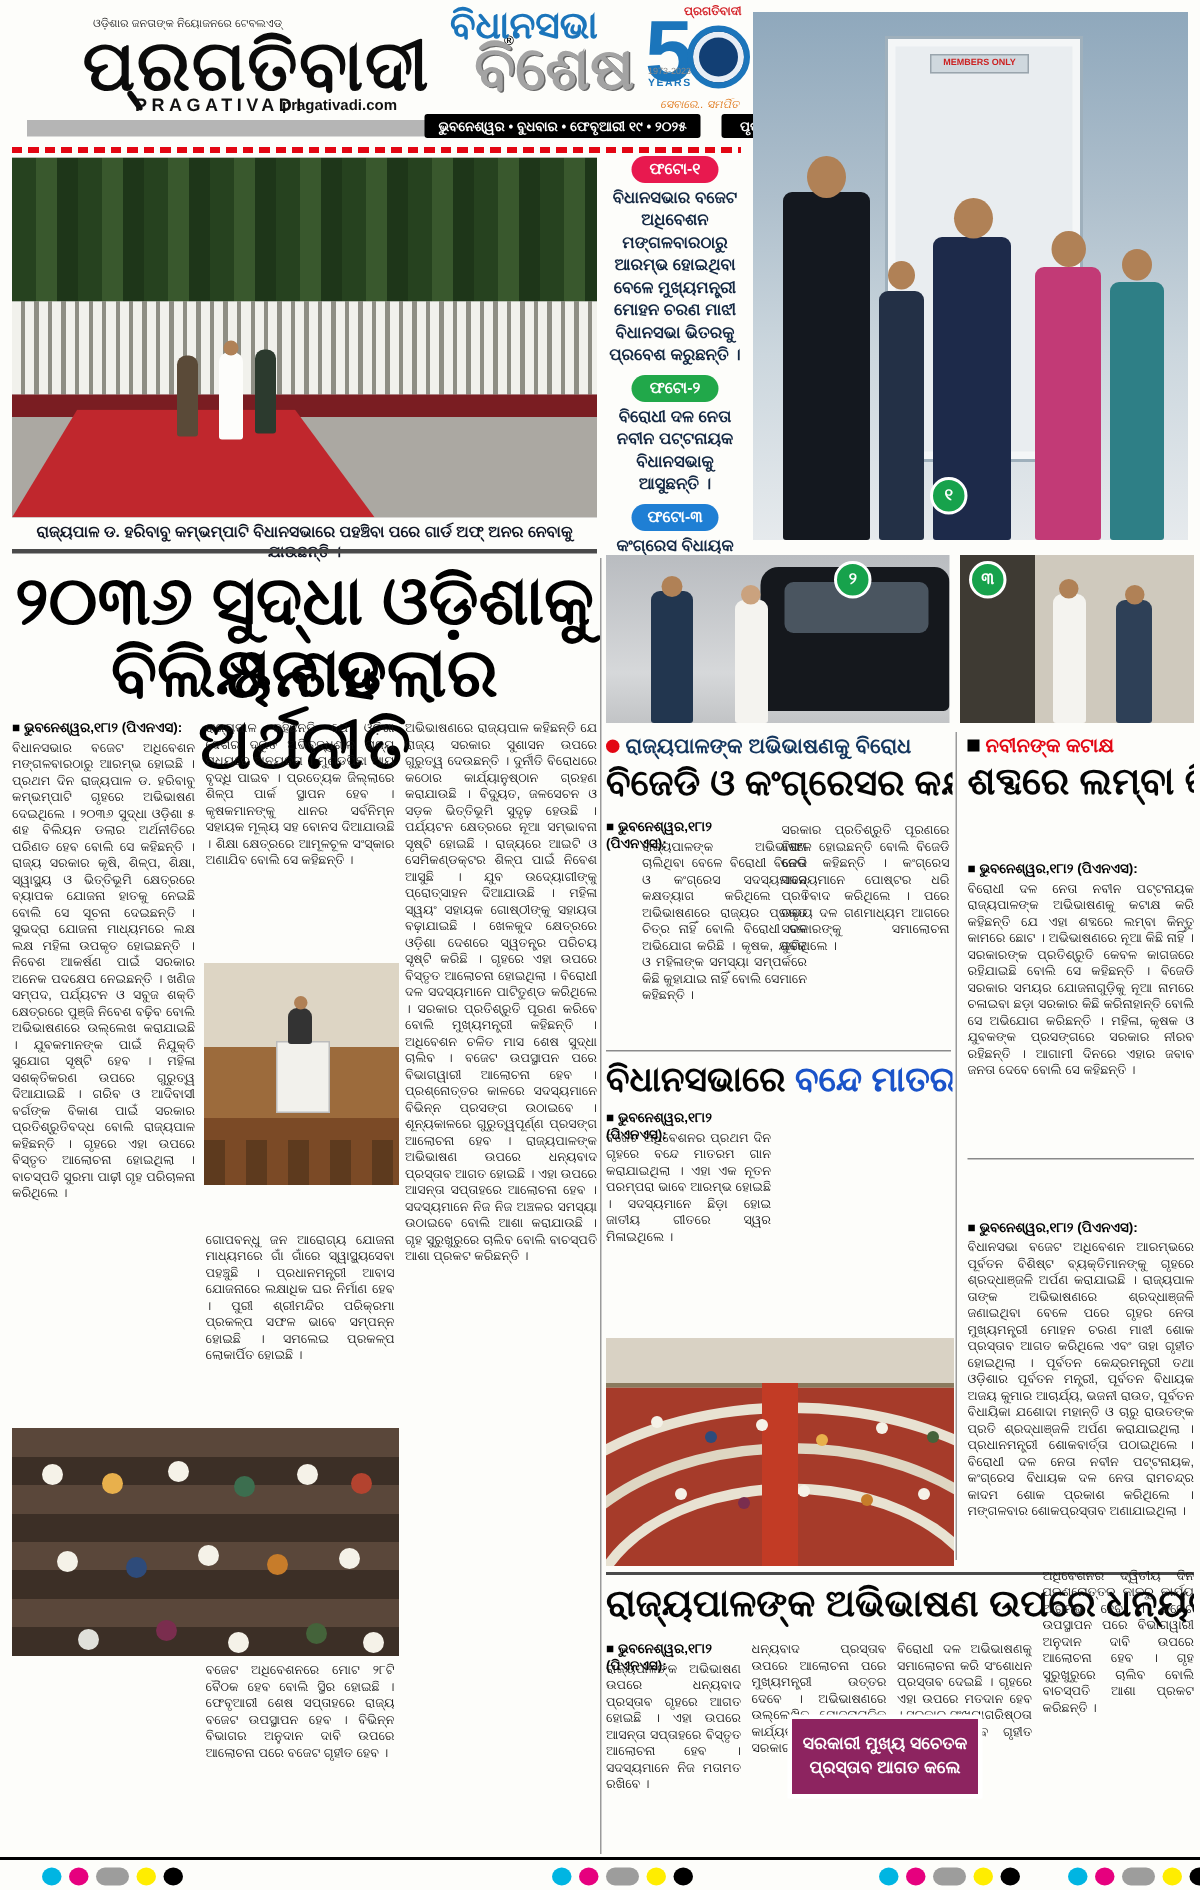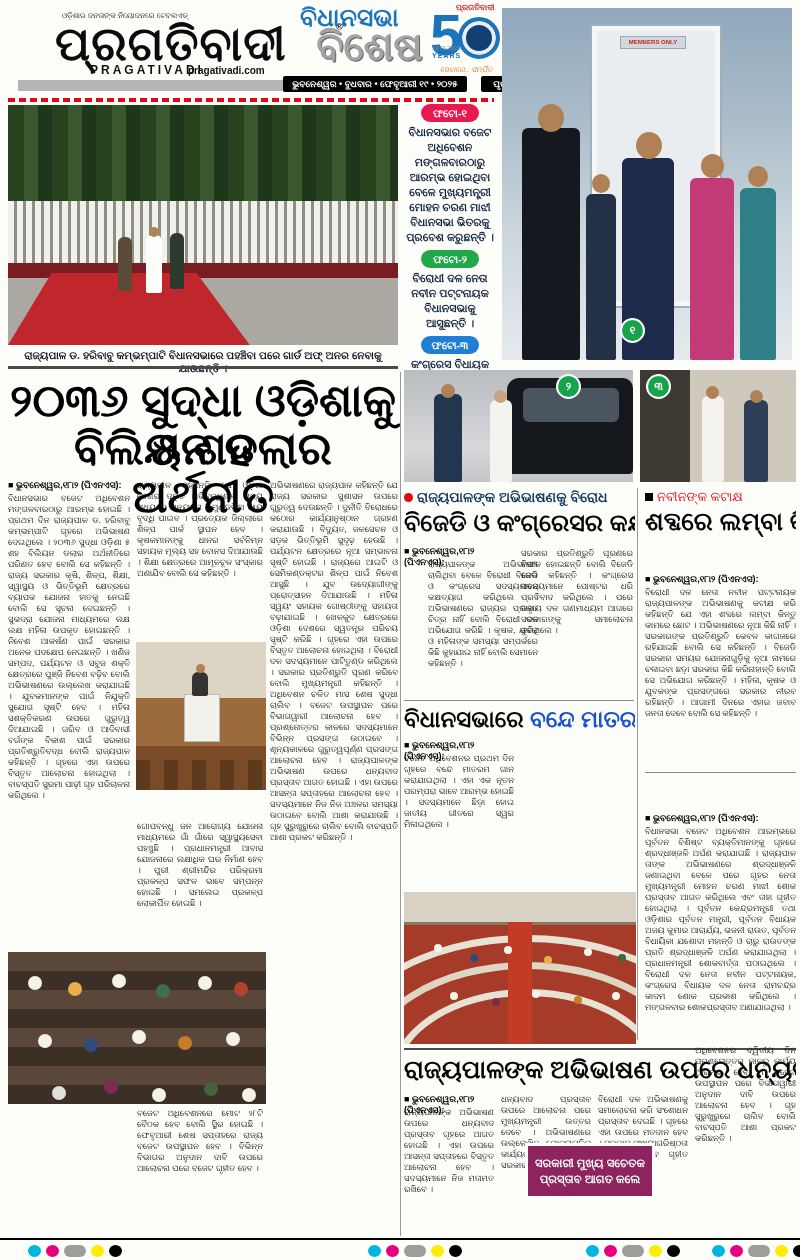--- a/index.html
+++ b/index.html
@@ -31,21 +31,21 @@
   .capt{font-size:11px;line-height:15px;font-weight:bold;color:#132742;text-align:center;}
   .badge{width:21px;height:21px;border-radius:50%;background:#17a24c;border:2px solid #fff;color:#fff;
          font-weight:bold;font-size:11px;text-align:center;line-height:21px;box-sizing:content-box;}
   
   .body{font-size:8.5px;line-height:11px;text-align:justify;color:#141414;overflow:hidden;word-break:break-word;}
   .byline{font-weight:bold;font-size:9px;color:#000;}
   .h-main{font-size:45px;font-weight:bold;color:#000;text-align:center;line-height:48px;}
   .h-mid{font-weight:bold;color:#050505;}
   .kicker-dot{color:#14365e;font-weight:bold;font-size:14px;}
   .dot{display:inline-block;width:9px;height:9px;border-radius:50%;background:#e30613;margin-right:4px;}
-  .kicker-red{color:#e30613;font-weight:normal;font-size:13px;}
+  .kicker-red{color:#e30613;font-weight:bold;font-size:13px;}
   .sq{display:inline-block;width:8px;height:8px;background:#000;margin-right:4px;}
   .blue{color:#1a53c9;}
   .rule{background:#8a8a8a;}
   .rule-dark{background:#4a4a4a;}
   .vline{background:#9a9a9a;width:1px;}
   .whipbox{background:#8d2460;color:#fff;font-weight:bold;font-size:11.5px;text-align:center;
            line-height:16px;padding:9px 6px;box-shadow:0 0 0 3px #fff;}
   
   .cmyk{display:flex;align-items:center;gap:5px;}
   .c-dot{width:13px;height:12px;border-radius:50%;}

